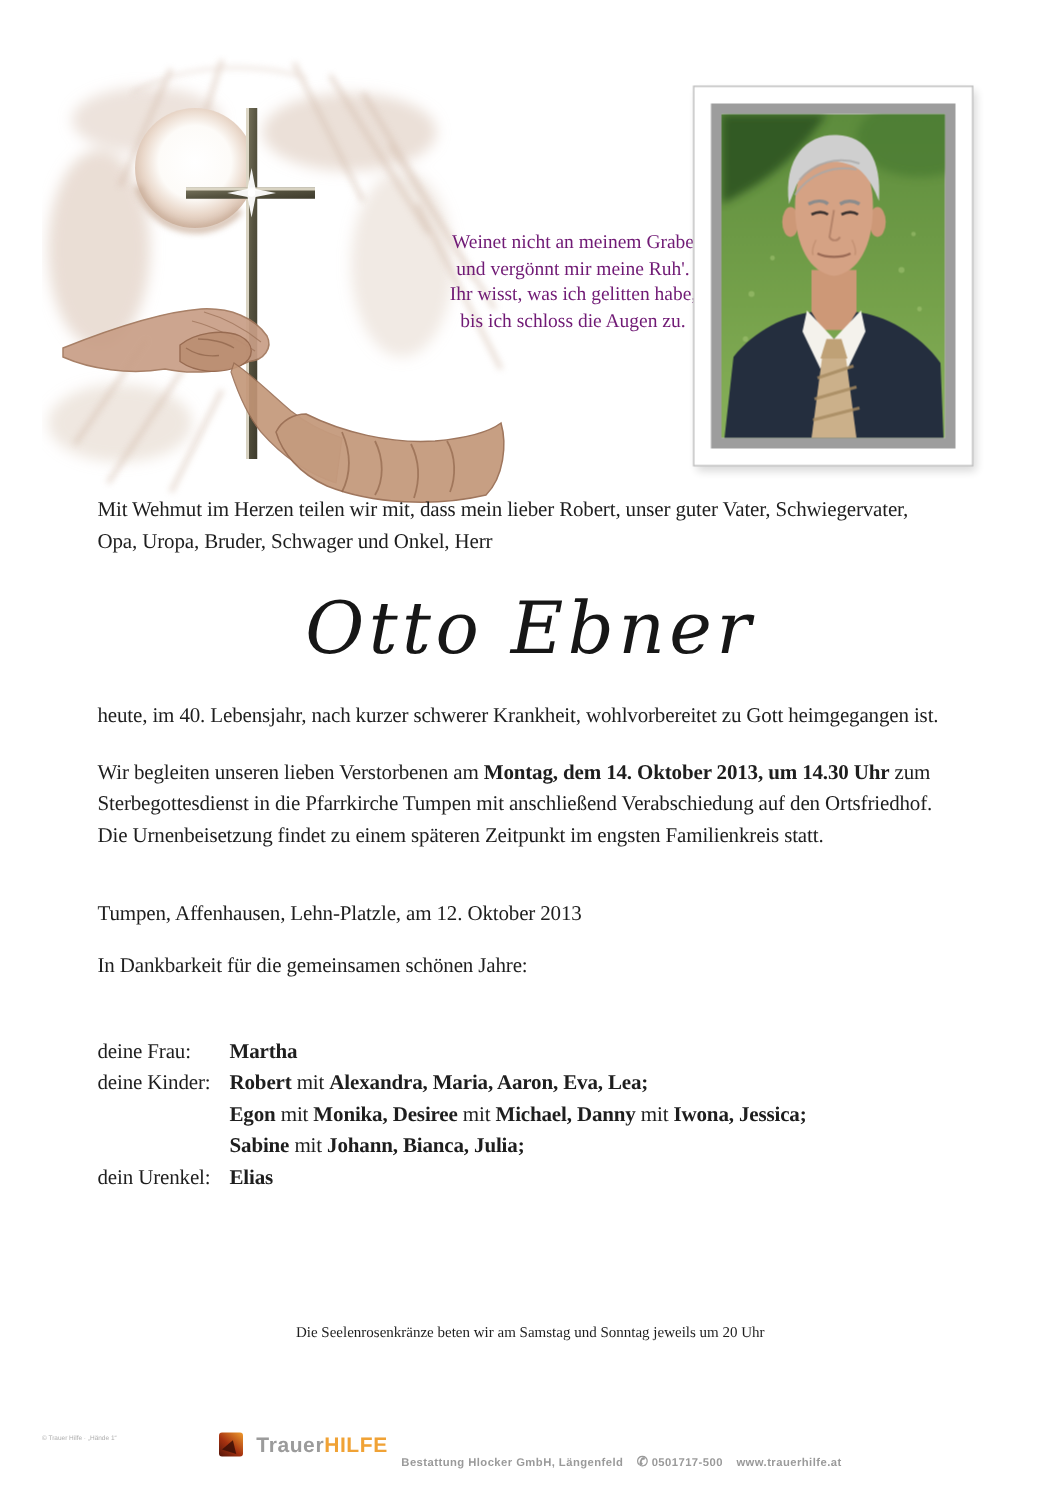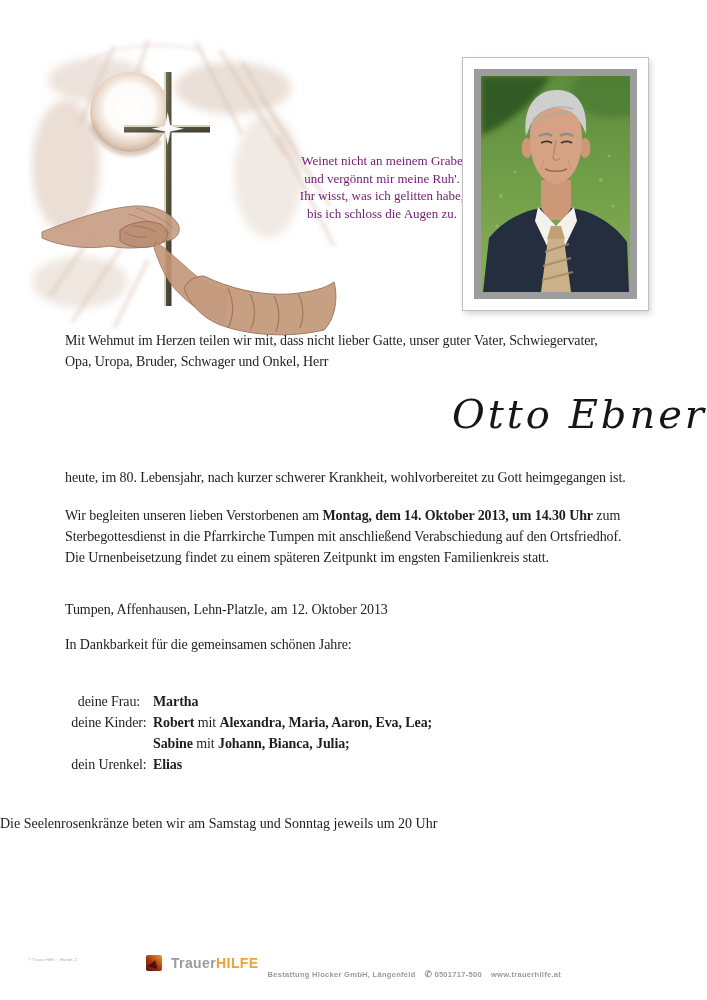--- a/index.html
+++ b/index.html
@@ -16,30 +16,30 @@
   
   .artwork{left:28px;top:36px;width:312px;height:302px;}
   
   .photo-frame{
     left:462px;top:57px;background:#ffffff;border:1px solid #c0c0c0;padding:11px;
     box-shadow:2px 3px 6px rgba(0,0,0,.16);
   }
   .photo-inner{border:7px solid #9d9d9d;box-shadow:inset 0 0 0 1px #8b8b8b;line-height:0;}
   
   .intro{left:65px;top:330px;}
-  .name{left:0;top:391px;width:707px;text-align:right;font-family:"DejaVu Serif",serif;
-        font-style:italic;font-size:40px;letter-spacing:3px;color:#161616;}
+  .name{left:0;top:391px;width:707px;text-align:center;font-family:"DejaVu Serif",serif;
+        font-style:italic;font-size:48px;letter-spacing:3px;color:#161616;}
   .death{left:65px;top:467px;}
   .funeral{left:65px;top:505px;}
   .dateline{left:65px;top:599px;}
   .gratitude{left:65px;top:634px;}
-  .family{left:65px;top:691px;text-align:center;}
+  .family{left:65px;top:691px;}
   .fam-row{display:flex;white-space:nowrap;}
   .fam-label{width:88px;flex:0 0 88px;}
-  .rosary{left:0;top:813px;width:707px;text-align:left;font-size:14px;line-height:21px;}
+  .rosary{left:0;top:878px;width:707px;text-align:center;font-size:10px;line-height:21px;}
   
   .footer{left:0;top:946px;width:707px;display:flex;justify-content:center;align-items:center;
           gap:9px;font-family:"Liberation Sans",sans-serif;font-weight:bold;}
   .logo{width:16px;height:16px;border-radius:2px;flex:0 0 16px;position:relative;
         background:linear-gradient(40deg,#53150a 0%,#a53110 45%,#ef9b2d 100%);}
   .logo::after{content:"";position:absolute;left:3px;top:5px;width:0;height:0;
         border-left:5px solid transparent;border-right:5px solid transparent;
         border-bottom:8px solid #3c0f06;transform:rotate(18deg);opacity:.85;}
   .brand{font-size:14px;letter-spacing:.4px;white-space:nowrap;}
   .brand .g{color:#9b9b9b;}
@@ -166,46 +166,50 @@
       <path d="M58,60 C63,57.5 68,57.5 71,60 M79,60 C83,57.5 88,57.5 92,60" stroke="#8c8c8c" stroke-width="2.2" fill="none"></path>
       <path d="M60,67 C64,65 68,65 71,67 M80,67 C84,65 88,65 91,67" stroke="#3a3230" stroke-width="1.8" fill="none"></path>
       <path d="M75,64 L72,82 C73.5,85 77.5,85 79,82" stroke="#b5846a" stroke-width="1.3" fill="none"></path>
       <path d="M64,93 C70,96 80,96 86,93" stroke="#9a6a55" stroke-width="1.6" fill="none"></path>
       <path d="M63,84 C61,88 60,91 61,94 M87,84 C89,88 90,91 89,94" stroke="#c08f70" stroke-width="1" fill="none" opacity=".8"></path>
     </svg>
   </div>
 </div>
 
 <div class="abs intro bodytext">
-    <div>Mit Wehmut im Herzen teilen wir mit, dass nicht lieber Gatte, unser guter Vater, Schwiegervater,</div>
+    <div>Mit Wehmut im Herzen teilen wir mit, dass mein lieber Robert, unser guter Vater, Schwiegervater,</div>
     <div>Opa, Uropa, Bruder, Schwager und Onkel, Herr</div>
   </div>
 
 <div class="abs name">Otto Ebner</div>
 
-<div class="abs death bodytext">heute, im 80. Lebensjahr, nach kurzer schwerer Krankheit, wohlvorbereitet zu Gott heimgegangen ist.</div>
+<div class="abs death bodytext">heute, im 40. Lebensjahr, nach kurzer schwerer Krankheit, wohlvorbereitet zu Gott heimgegangen ist.</div>
 
 <div class="abs funeral bodytext">
     <div><span>Wir begleiten unseren lieben Verstorbenen am </span><span class="b">Montag, dem 14. Oktober 2013, um 14.30 Uhr</span><span> zum</span></div>
     <div><span>Sterbegottesdienst in die Pfarrkirche Tumpen mit anschließend Verabschiedung auf den Ortsfriedhof.</span></div>
     <div><span>Die Urnenbeisetzung findet zu einem späteren Zeitpunkt im engsten Familienkreis statt.</span></div>
   </div>
 
 <div class="abs dateline bodytext">Tumpen, Affenhausen, Lehn-Platzle, am 12. Oktober 2013</div>
 
 <div class="abs gratitude bodytext">In Dankbarkeit für die gemeinsamen schönen Jahre:</div>
 
 <div class="abs family bodytext">
     <div class="fam-row">
       <span class="fam-label">deine Frau:</span>
       <span><span class="b">Martha</span></span>
     </div>
     <div class="fam-row">
       <span class="fam-label">deine Kinder:</span>
       <span><span class="b">Robert</span><span> mit </span><span class="b">Alexandra, Maria, Aaron, Eva, Lea;</span></span>
+    </div>
+    <div class="fam-row">
+      <span class="fam-label"></span>
+      <span><span class="b">Egon</span><span> mit </span><span class="b">Monika, Desiree</span><span> mit </span><span class="b">Michael, Danny</span><span> mit </span><span class="b">Iwona, Jessica;</span></span>
     </div>
     <div class="fam-row">
       <span class="fam-label"></span>
       <span><span class="b">Sabine</span><span> mit </span><span class="b">Johann, Bianca, Julia;</span></span>
     </div>
     <div class="fam-row">
       <span class="fam-label">dein Urenkel:</span>
       <span><span class="b">Elias</span></span>
     </div>
     <div class="fam-row">

